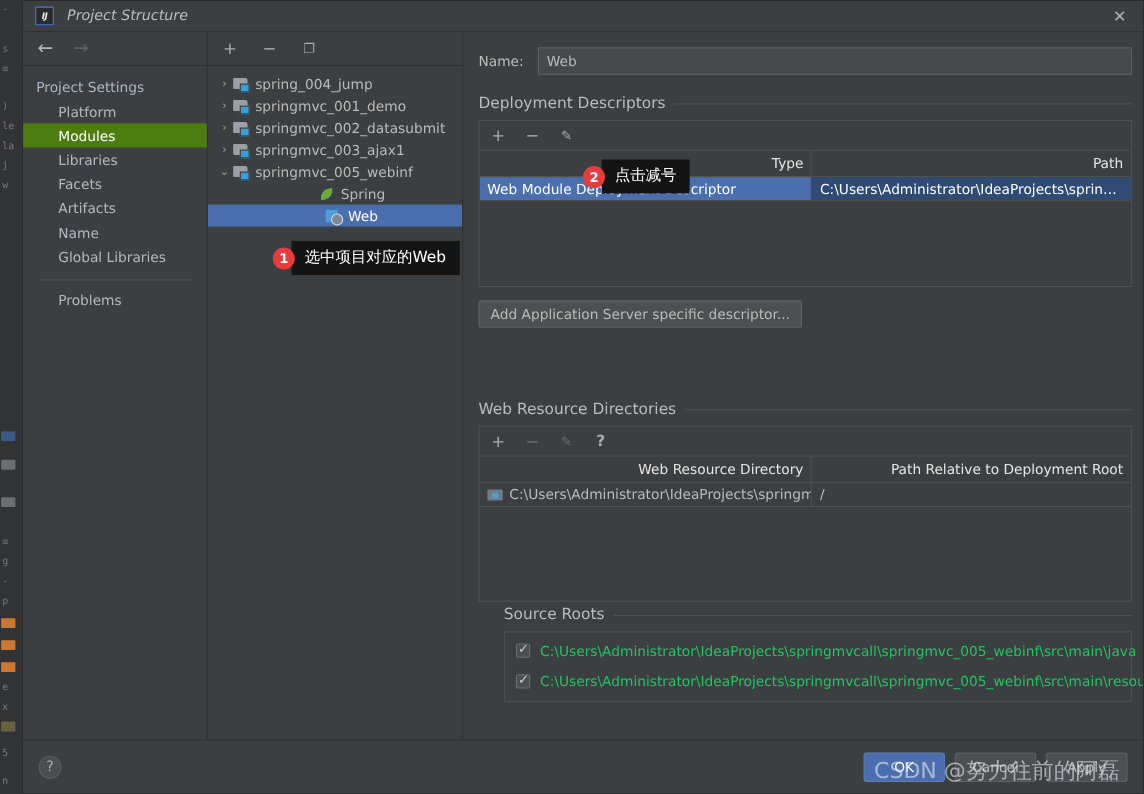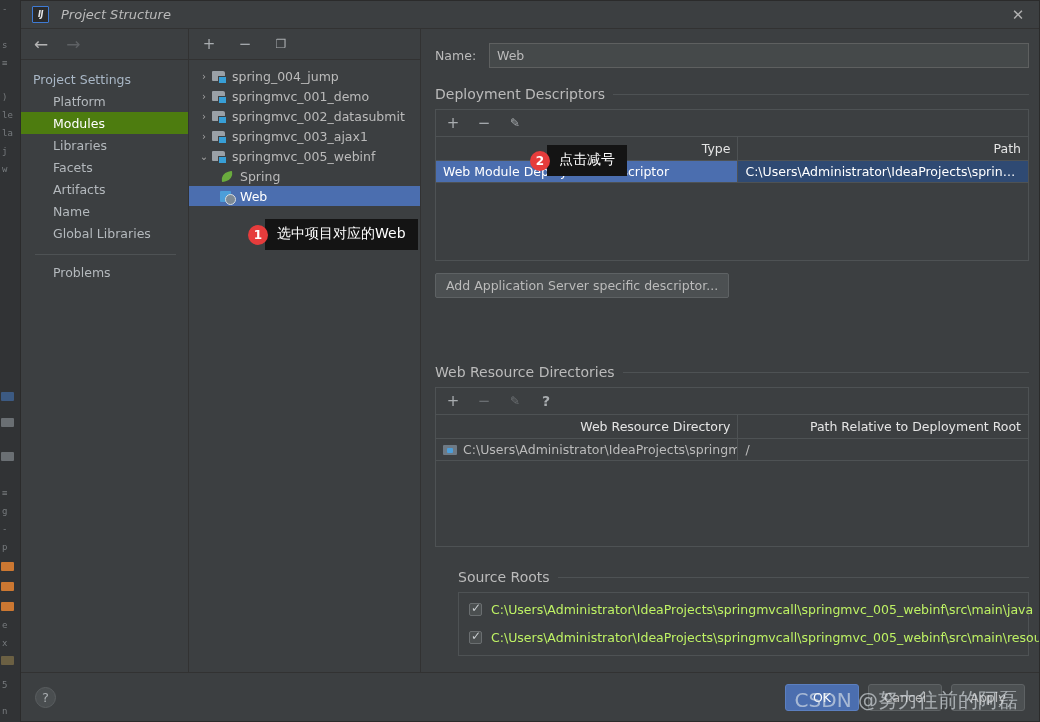--- a/index.html
+++ b/index.html
@@ -141,21 +141,21 @@
     height: 20px; padding-left: 8px;
     font-size: 12.5px; color: #bbbbbb;
     cursor: pointer;
   }
   .tree-row.selected { background: #4b6eaf; color: #ffffff; }
   .tw {
     width: 14px; flex: 0 0 14px;
     color: #a3a3a3; font-size: 10px;
     display: flex; align-items: center; justify-content: center;
   }
-  .tree-row.indent2 { padding-left: 30px; }
+  .tree-row.indent2 { padding-left: 30px; justify-content: center; }
   .ticon { width: 17px; flex: 0 0 17px; position: relative; height: 14px; }
   
   .ic-module::before {
     content: ''; position: absolute; left: 1px; top: 2px;
     width: 13px; height: 10px; background: #9aa0a6;
     border-radius: 1px 2px 1px 1px;
   }
   .ic-module::after {
     content: ''; position: absolute; left: 7px; top: 7px;
     width: 7px; height: 6px; background: #389fd6;
@@ -283,21 +283,21 @@
   .cbx {
     width: 13px; height: 13px; flex: 0 0 13px;
     background: #4b4f50; border: 1px solid #6a6e70;
     border-radius: 2px; position: relative;
   }
   .cbx::after {
     content: '✓'; position: absolute;
     left: 1px; top: -3px;
     font-size: 12px; color: #c9cdd0; line-height: 14px;
   }
-  .sr-text { font-size: 12.5px; color: #bef264; }
+  .sr-text { font-size: 12.5px; color: #22c55e; }
 
   
   #bottombar {
     height: 49px; flex: 0 0 49px;
     background: #3c3f41;
     border-top: 1px solid #323232;
     display: flex; align-items: center;
     padding: 0 14px 0 14px;
     position: relative;
   }
@@ -544,21 +544,21 @@
                 <span>C:\Users\Administrator\IdeaProjects\springm...</span>
               </span>
             </td>
             <td>/</td>
           </tr>
         </tbody>
           </table>
         <div class="grid-filler" style="height:86px;"></div>
       </div>
 
-      <div class="section" style="margin-top:18px;padding-left:23px;">
+      <div class="section" style="padding-left:23px;">
         <div class="section-title">
           <span>Source Roots</span>
           <span class="rule"></span>
         </div>
         <div class="sr-box">
           <div class="sr-row">
             <span class="cbx"></span>
             <span class="sr-text">C:\Users\Administrator\IdeaProjects\springmvcall\springmvc_005_webinf\src\main\java</span>
           </div>
           <div class="sr-row">

